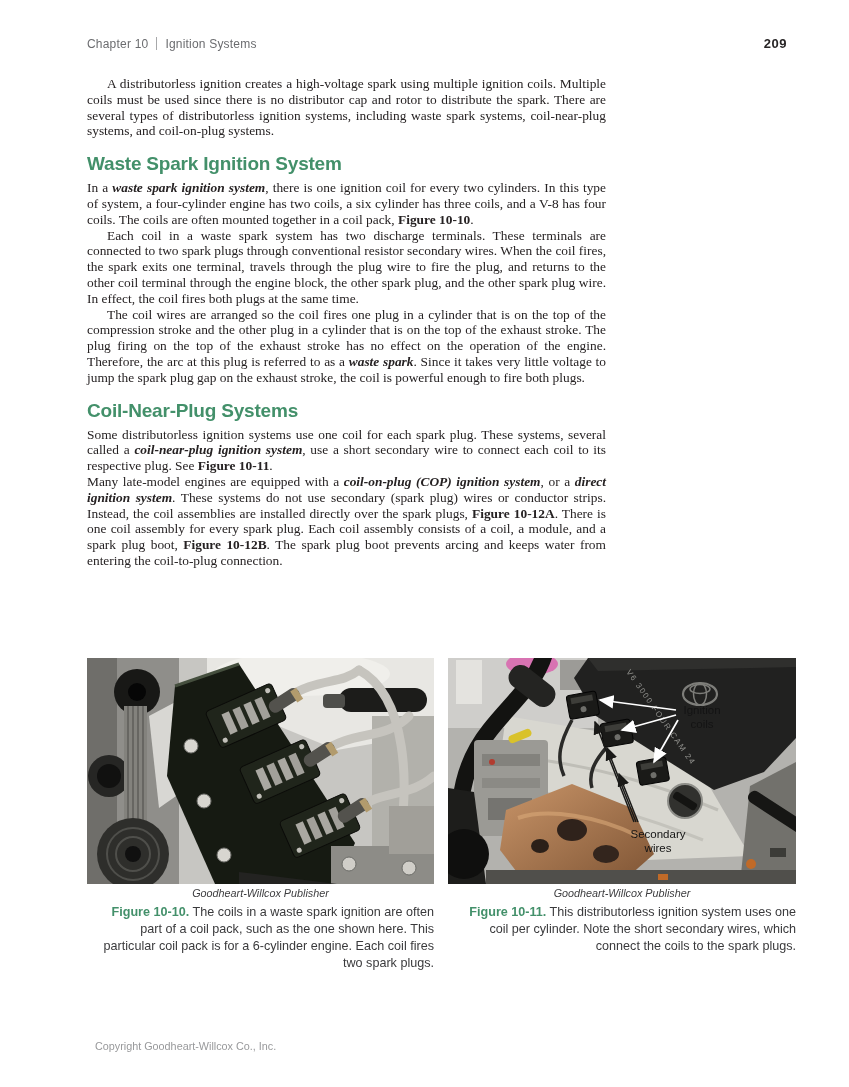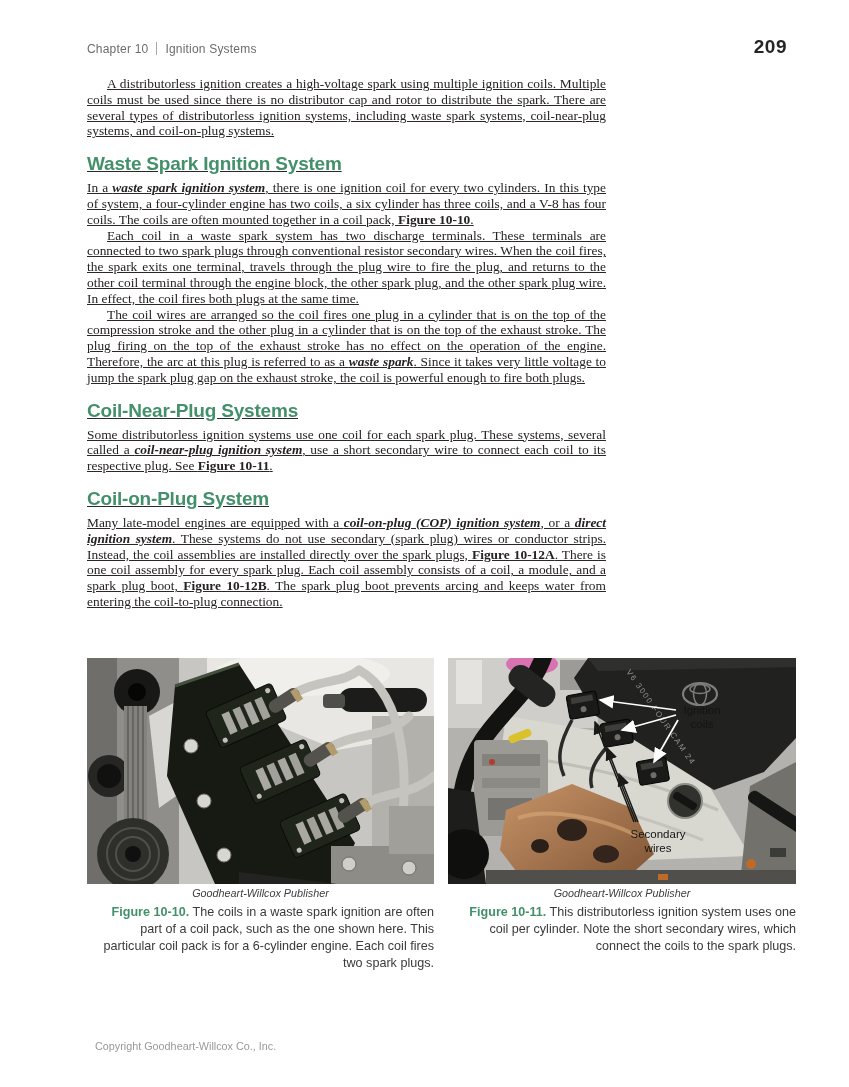--- a/index.html
+++ b/index.html
@@ -12,24 +12,24 @@
   .header {
     position:absolute; top:36px; left:87px; width:700px;
     display:flex; justify-content:space-between; align-items:baseline;
     font-family:"Liberation Sans", sans-serif;
   }
   .header-left { font-size:12px; color:#6b6c6f; letter-spacing:0.2px; }
   .hdiv {
     display:inline-block; width:1px; height:13px; background:#a7a8aa;
     margin:0 8px; vertical-align:-2px;
   }
-  .page-num { font-size:19px; font-weight:bold; color:#272425; letter-spacing:0.5px; }
-
-  
-  .text-column { position:absolute; left:87px; top:76px; width:519px;text-decoration:underline; }
+  .page-num { font-size:13px; font-weight:bold; color:#272425; letter-spacing:0.5px; }
+
+  
+  .text-column { position:absolute; left:87px; top:76px; width:519px; }
   .body-p {
     margin:0; font-size:13.4px; line-height:15.8px; text-align:justify;
     color:#262223;
   }
   .body-p.ind { text-indent:20px; }
   .b  { font-weight:bold;margin-top:48px; }
   .bi { font-weight:bold; font-style:italic; }
   .sec-h {
     margin:14px 0 5px 0; font-family:"Liberation Sans", sans-serif;
     font-size:19px; line-height:22px; font-weight:700; color:#43906a;
@@ -71,21 +71,20 @@
   </div>
 
   <div class="text-column">
       <p class="body-p ind"><span>A distributorless ignition creates a high-voltage spark using multiple ignition coils. Multiple coils must be used since there is no distributor cap and rotor to distribute the spark. There are several types of distributorless ignition systems, including waste spark systems, coil-near-plug systems, and coil-on-plug systems.</span></p>
       <h2 class="sec-h">Waste Spark Ignition System</h2>
       <p class="body-p"><span>In a </span><span class="bi">waste spark ignition system</span><span>, there is one ignition coil for every two cylinders. In this type of system, a four-cylinder engine has two coils, a six cylinder has three coils, and a V-8 has four coils. The coils are often mounted together in a coil pack, </span><span class="b">Figure 10-10</span><span>.</span></p>
       <p class="body-p ind"><span>Each coil in a waste spark system has two discharge terminals. These terminals are connected to two spark plugs through conventional resistor secondary wires. When the coil fires, the spark exits one terminal, travels through the plug wire to fire the plug, and returns to the other coil terminal through the engine block, the other spark plug, and the other spark plug wire. In effect, the coil fires both plugs at the same time.</span></p>
       <p class="body-p ind"><span>The coil wires are arranged so the coil fires one plug in a cylinder that is on the top of the compression stroke and the other plug in a cylinder that is on the top of the exhaust stroke. The plug firing on the top of the exhaust stroke has no effect on the operation of the engine. Therefore, the arc at this plug is referred to as a </span><span class="bi">waste spark</span><span>. Since it takes very little voltage to jump the spark plug gap on the exhaust stroke, the coil is powerful enough to fire both plugs.</span></p>
       <h2 class="sec-h">Coil-Near-Plug Systems</h2>
       <p class="body-p"><span>Some distributorless ignition systems use one coil for each spark plug. These systems, several called a </span><span class="bi">coil-near-plug ignition system</span><span>, use a short secondary wire to connect each coil to its respective plug. See </span><span class="b">Figure 10-11</span><span>.</span></p>
-      <h2 class="sec-h">Coil-on-Plug System</h2>
       <p class="body-p"><span>Many late-model engines are equipped with a </span><span class="bi">coil-on-plug (COP) ignition system</span><span>, or a </span><span class="bi">direct ignition system</span><span>. These systems do not use secondary (spark plug) wires or conductor strips. Instead, the coil assemblies are installed directly over the spark plugs, </span><span class="b">Figure 10-12A</span><span>. There is one coil assembly for every spark plug. Each coil assembly consists of a coil, a module, and a spark plug boot, </span><span class="b">Figure 10-12B</span><span>. The spark plug boot prevents arcing and keeps water from entering the coil-to-plug connection.</span></p>
     </div>
 
   <div class="fig fig-1">
     <svg class="photo" viewBox="0 0 347 226" preserveAspectRatio="none">
       <rect width="347" height="226" fill="#c7c6c2"></rect>
       <polygon points="120,0 347,0 347,75 250,92 160,55 120,18" fill="#e8e7e3"></polygon>
       <ellipse cx="215" cy="16" rx="88" ry="22" fill="#f0efeb"></ellipse>
       <rect x="285" y="58" width="62" height="168" fill="#b2b1ab"></rect>
       <rect x="252" y="30" width="88" height="24" rx="12" fill="#1c1c1a"></rect>

